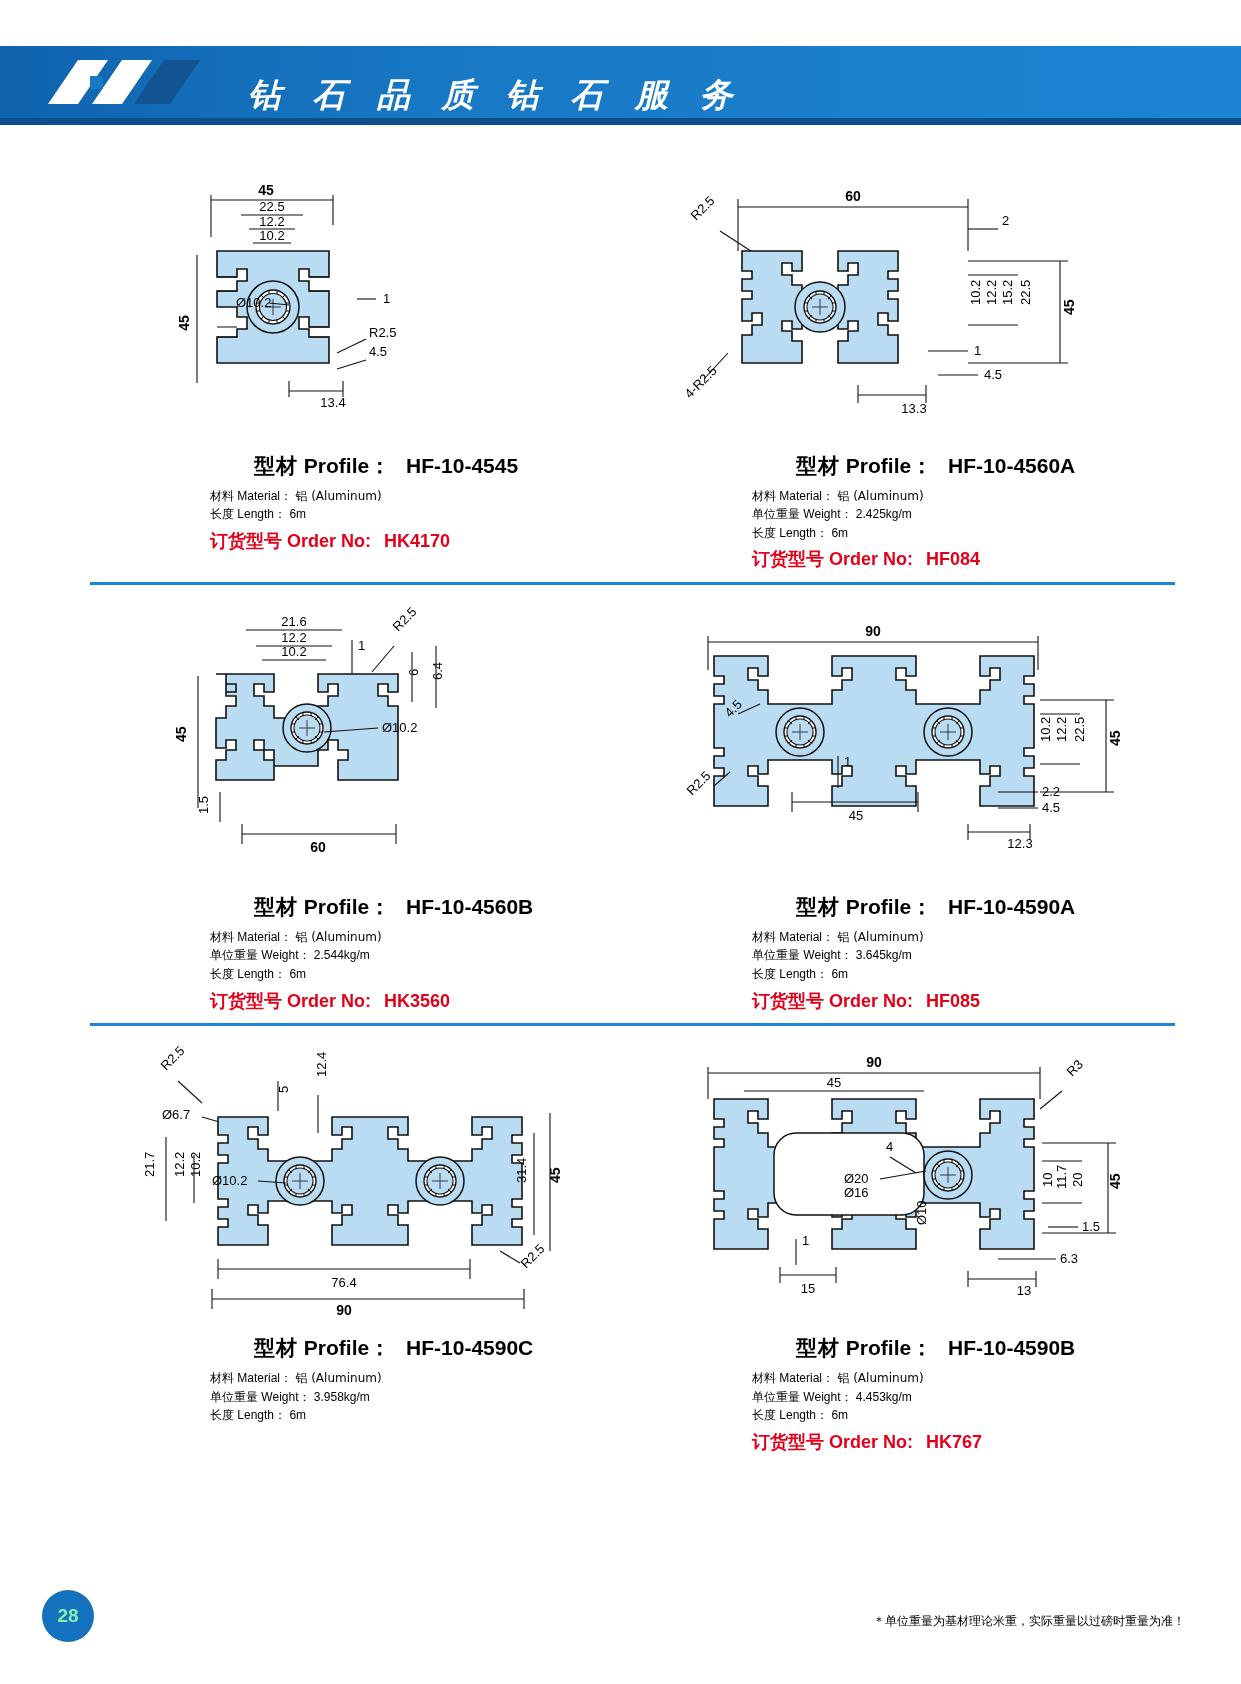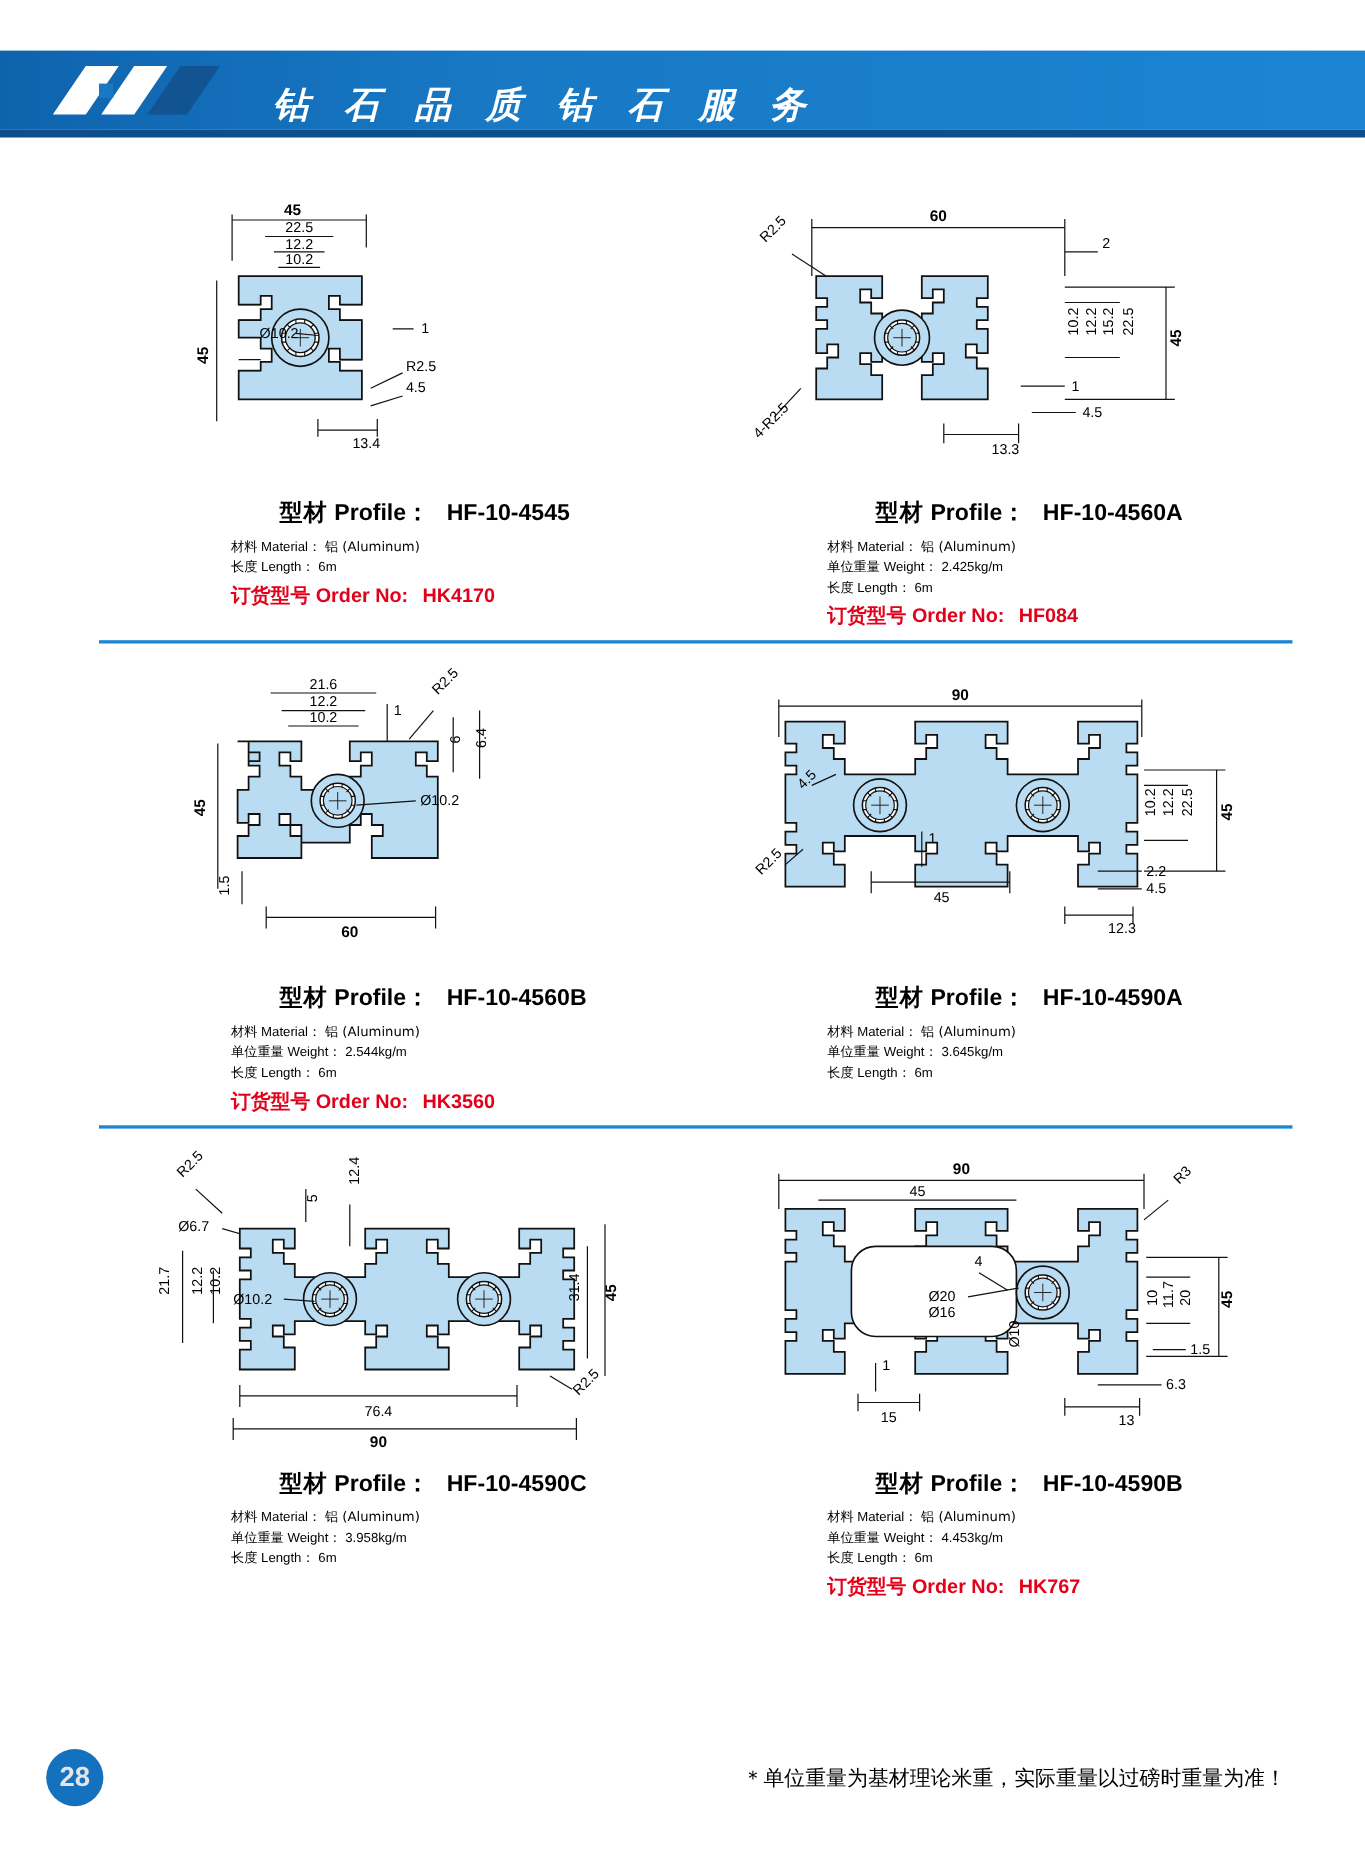--- a/index.html
+++ b/index.html
@@ -107,31 +107,31 @@
 
   .cn { font-family: "DejaVu Sans", "Liberation Sans", sans-serif; }
 
   
   .page-badge {
     position: absolute;
     left: 42px; bottom: 42px;
     width: 52px; height: 52px;
     border-radius: 50%;
     background: #1471bd;
-    color: #e5e5e5;
-    font-size: 25px;
+    color: #86efac;
+    font-size: 19px;
     font-weight: bold;
     display: flex;
     align-items: center;
     justify-content: center;
   }
   .footnote {
     position: absolute;
-    right: 72px; bottom: 54px;
-    font-size: 19px;
+    right: 56px; bottom: 54px;
+    font-size: 12px;
     font-family: "DejaVu Sans", "Liberation Sans", sans-serif;
     white-space: nowrap;
     margin-left: 40px;
   }
 
   
   .dim { font-family: "Liberation Sans", sans-serif; font-size: 13px; }
   .dimb { font-family: "Liberation Sans", sans-serif; font-size: 14px; font-weight: bold; }
 </style>
 </head>
@@ -489,20 +489,25 @@
         <div class="line">
           <span class="cn">单位重量</span>
           <span>Weight：</span>
           <span>3.645kg/m</span>
         </div>
         <div class="line">
           <span class="cn">长度</span>
           <span>Length：</span>
           <span>6m</span>
         </div>
+        <div class="line order">
+          <span class="cn">订货型号</span>
+          <span>Order No:</span>
+          <span class="no">HF085</span>
+        </div>
       </div>
     </div>
   </div>
 
   <div class="divider"></div>
 
   <div class="row">
 
     <div class="cell">
       <div class="drawing">

